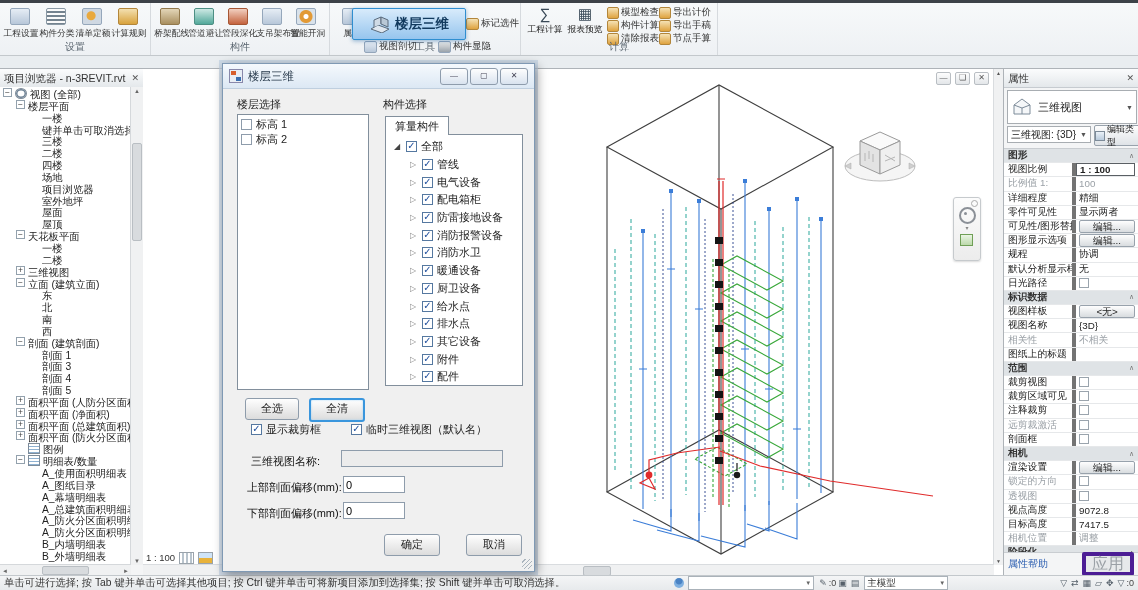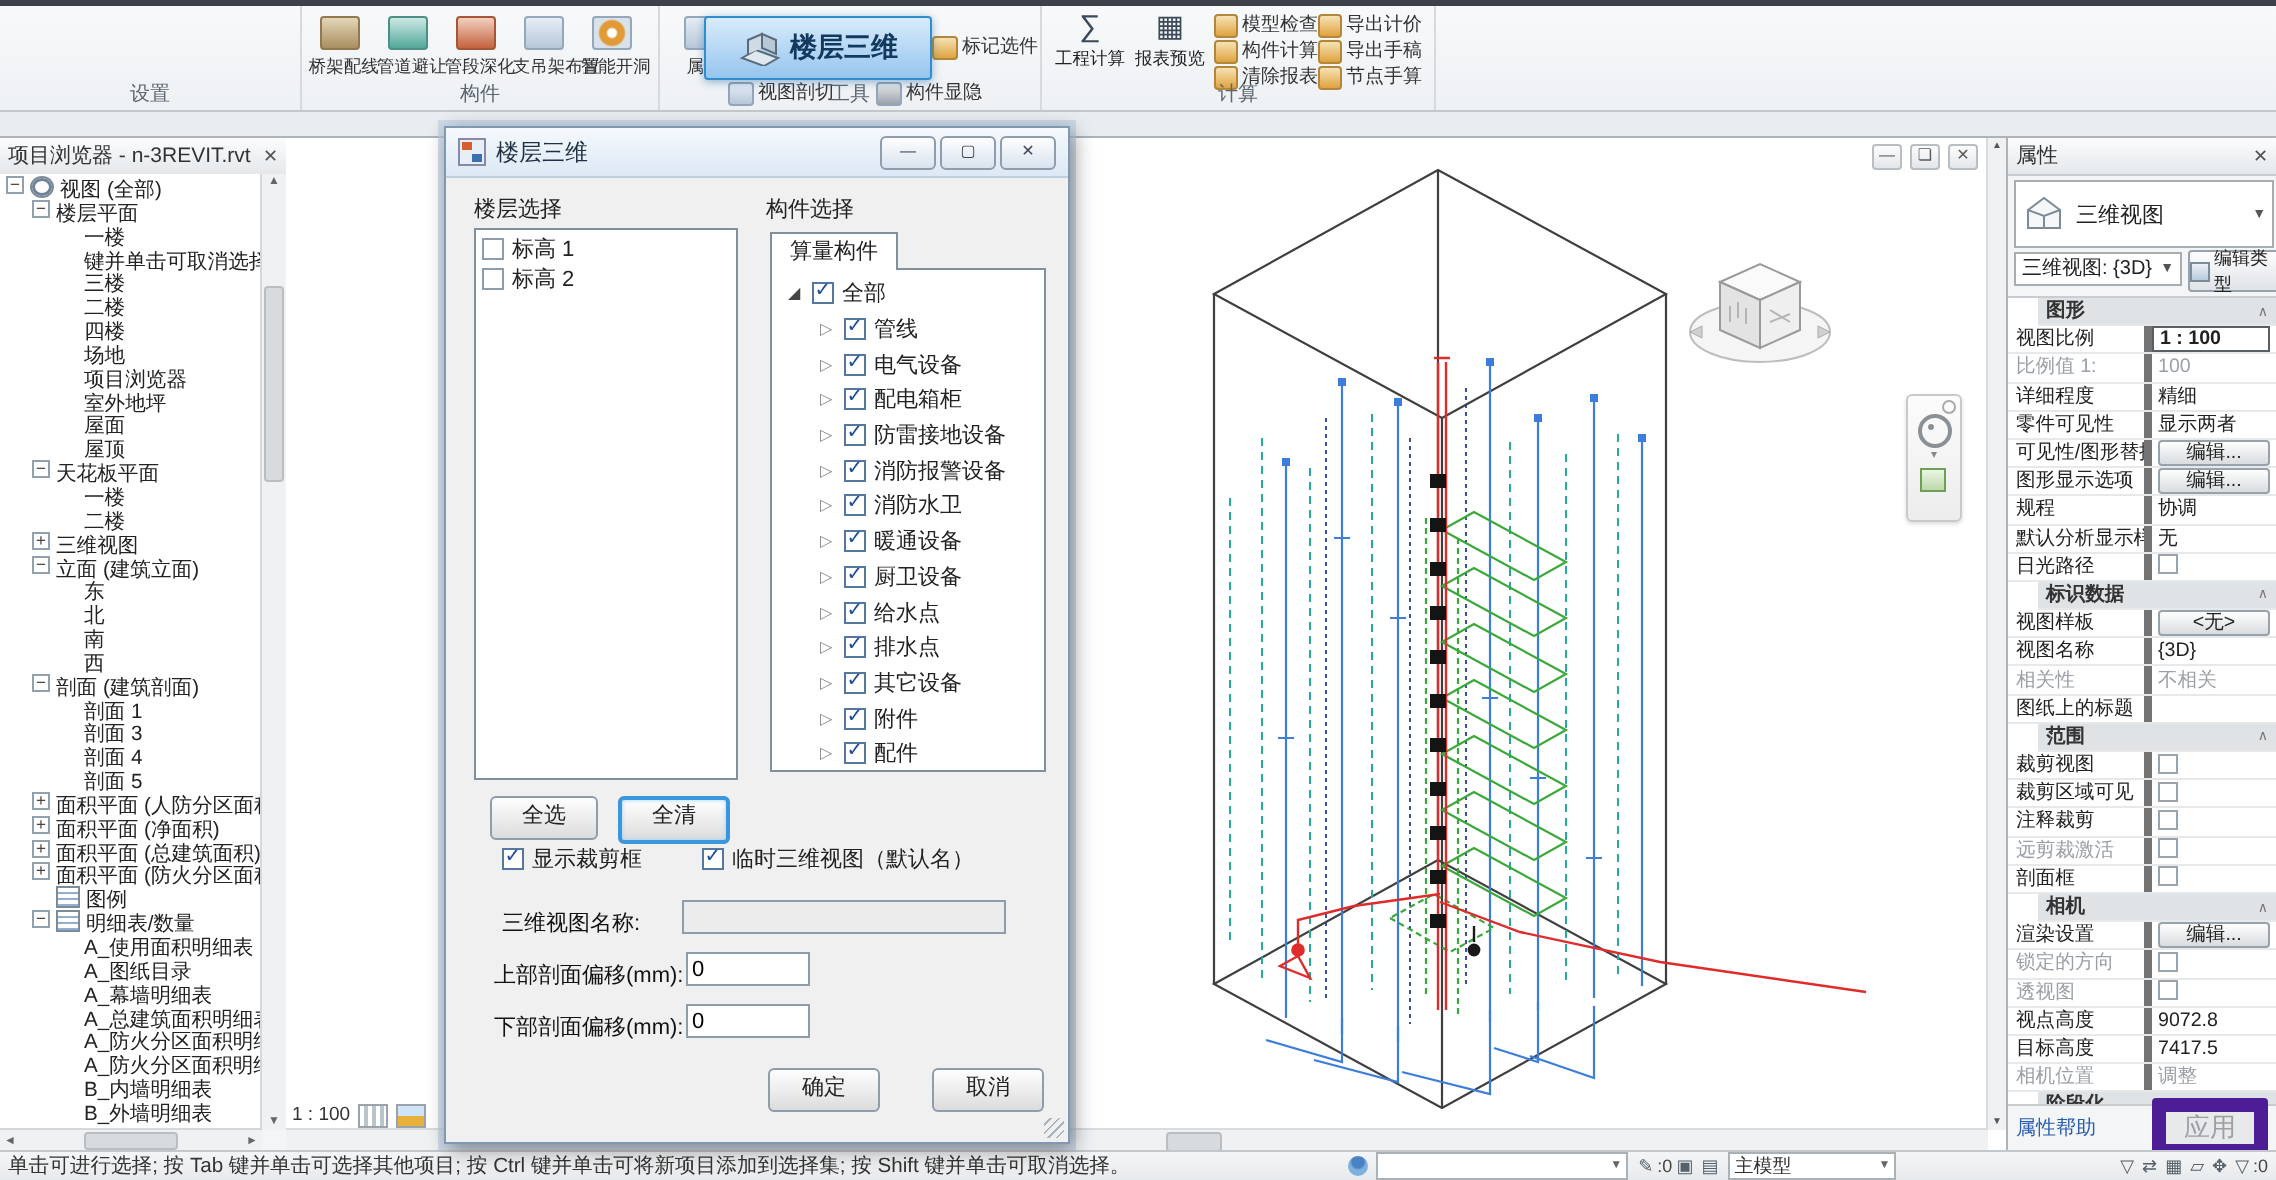--- a/index.html
+++ b/index.html
@@ -118,48 +118,71 @@
   #type-sel .tname{font-size:11px;}
   #type-sel .dd{margin-left:auto;margin-right:3px;font-size:7px;color:#555;}
   #inst-sel{position:absolute;left:3px;top:57px;width:84px;height:17px;background:#fff;border:1px solid #a8adb2;font-size:10px;line-height:16px;padding:0 3px;box-sizing:border-box;white-space:nowrap;overflow:hidden;cursor:pointer;}
   #inst-sel .dd{float:right;font-size:7px;color:#555;}
   #edit-type{position:absolute;left:90px;top:56px;width:44px;height:19px;border:1px solid #98a2ac;border-radius:2px;background:linear-gradient(#fdfdfd,#dfe3e7);font-size:9px;display:flex;align-items:center;justify-content:center;gap:2px;cursor:pointer;}
   #edit-type .eic{width:9px;height:8px;border:1px solid #7d8b99;background:linear-gradient(#eaf1f8,#b9cbdd);}
   #pgrid{position:absolute;left:0px;top:79px;right:0;bottom:22px;background:#fff;border-top:1px solid #c9cdd1;overflow:hidden;}
   .prow{display:flex;align-items:center;height:13.2px;border-bottom:1px solid #e6e8ea;font-size:9.8px;white-space:nowrap;cursor:default;}
   .plabel{flex:none;width:64px;padding-left:4px;border-right:4px solid #737373;overflow:hidden;height:100%;display:flex;align-items:center;}
   .pvalue{flex:1;padding:0 3px;overflow:hidden;}
-  .prow.kind-header{background:#dfe3e6;font-weight:bold;color:#333;margin-left:15px;}
+  .prow.kind-header{background:#dfe3e6;font-weight:bold;color:#333;}
   .prow.kind-header .plabel{border-right:none;width:auto;flex:1;}
   .prow.kind-header::after{content:"∧";font-size:7px;color:#777;margin-right:4px;font-weight:normal;}
   .prow.kind-box .pvalue{border:1px solid #5a5f64;background:#fff;font-weight:bold;height:11px;line-height:11px;margin-right:3px;text-align:left;}
   .prow.kind-button .pvalue{border:1px solid #98a2ac;border-radius:2px;background:linear-gradient(#fefefe,#d8dcdf);text-align:center;height:11px;line-height:11px;margin:0 3px;}
   .prow.kind-checkbox .pvalue::before{content:"";display:inline-block;width:8px;height:8px;border:1px solid #9aa4ad;background:#fff;vertical-align:-1px;}
   .prow.dim,.prow.dim .plabel{color:#9aa0a6;}
   #props-foot{position:absolute;left:0;right:0;bottom:0;height:22px;display:flex;align-items:center;padding:0 4px;background:#f4f5f6;border-top:1px solid #c9cdd1;}
   #props-help{color:#2a5db0;font-size:10px;cursor:pointer;}
-  #apply-btn{margin-left:auto;width:44px;height:16px;border:7px solid #4c1d95;border-radius:2px;background:#e7e9eb;color:#9aa0a6;font-size:13px;text-align:center;line-height:15px;}
+  #apply-btn{margin-left:auto;width:44px;height:16px;border:4px solid #4c1d95;border-radius:2px;background:#e7e9eb;color:#9aa0a6;font-size:16px;text-align:center;line-height:15px;}
 
   
   #statusbar{left:0;top:575px;width:1138px;height:15px;background:linear-gradient(#f4f5f6,#e7eaec);border-top:1px solid #c3c8cc;display:flex;align-items:center;font-size:10.3px;color:#333;padding:0 4px;box-sizing:border-box;white-space:nowrap;}
   #statusbar .grow{flex:1;}
   .st-ic{display:inline-block;font-size:9px;color:#55606a;margin:0 2px;}
   .st-combo{display:inline-flex;align-items:center;height:12px;border:1px solid #aab2b9;background:#fff;font-size:9.5px;padding:0 2px;margin:0 3px;}
   .st-combo .dd{font-size:6px;color:#666;margin-left:auto;padding-left:4px;}
   #st-person{width:10px;height:10px;border-radius:50%;background:radial-gradient(circle at 50% 30%,#4a83c4 0 3px,#7fb0e0 4px);margin-right:1px;}
   .cnt{font-size:9px;color:#444;}
 </style>
 </head>
 <body>
 
 <div id="app">
   <div class="abs" id="topstrip"></div>
 
   <div class="abs" id="ribbon">
     <div class="rgroup g-set" style="left:0;width:150px">
+      <div class="rbtns">
+
+          <div class="rbtn">
+            <span class="ric"></span>
+            <span class="rlabel">工程设置</span>
+          </div>
+
+          <div class="rbtn">
+            <span class="ric"></span>
+            <span class="rlabel">构件分类</span>
+          </div>
+
+          <div class="rbtn">
+            <span class="ric"></span>
+            <span class="rlabel">清单定额</span>
+          </div>
+
+          <div class="rbtn">
+            <span class="ric"></span>
+            <span class="rlabel">计算规则</span>
+          </div>
+
+      </div>
       <div class="rgl">设置</div>
     </div>
 
     <div class="rgroup g-comp" style="left:151px;width:178px">
       <div class="rbtns">
 
           <div class="rbtn">
             <span class="ric"></span>
             <span class="rlabel">桥架配线</span>
           </div>

